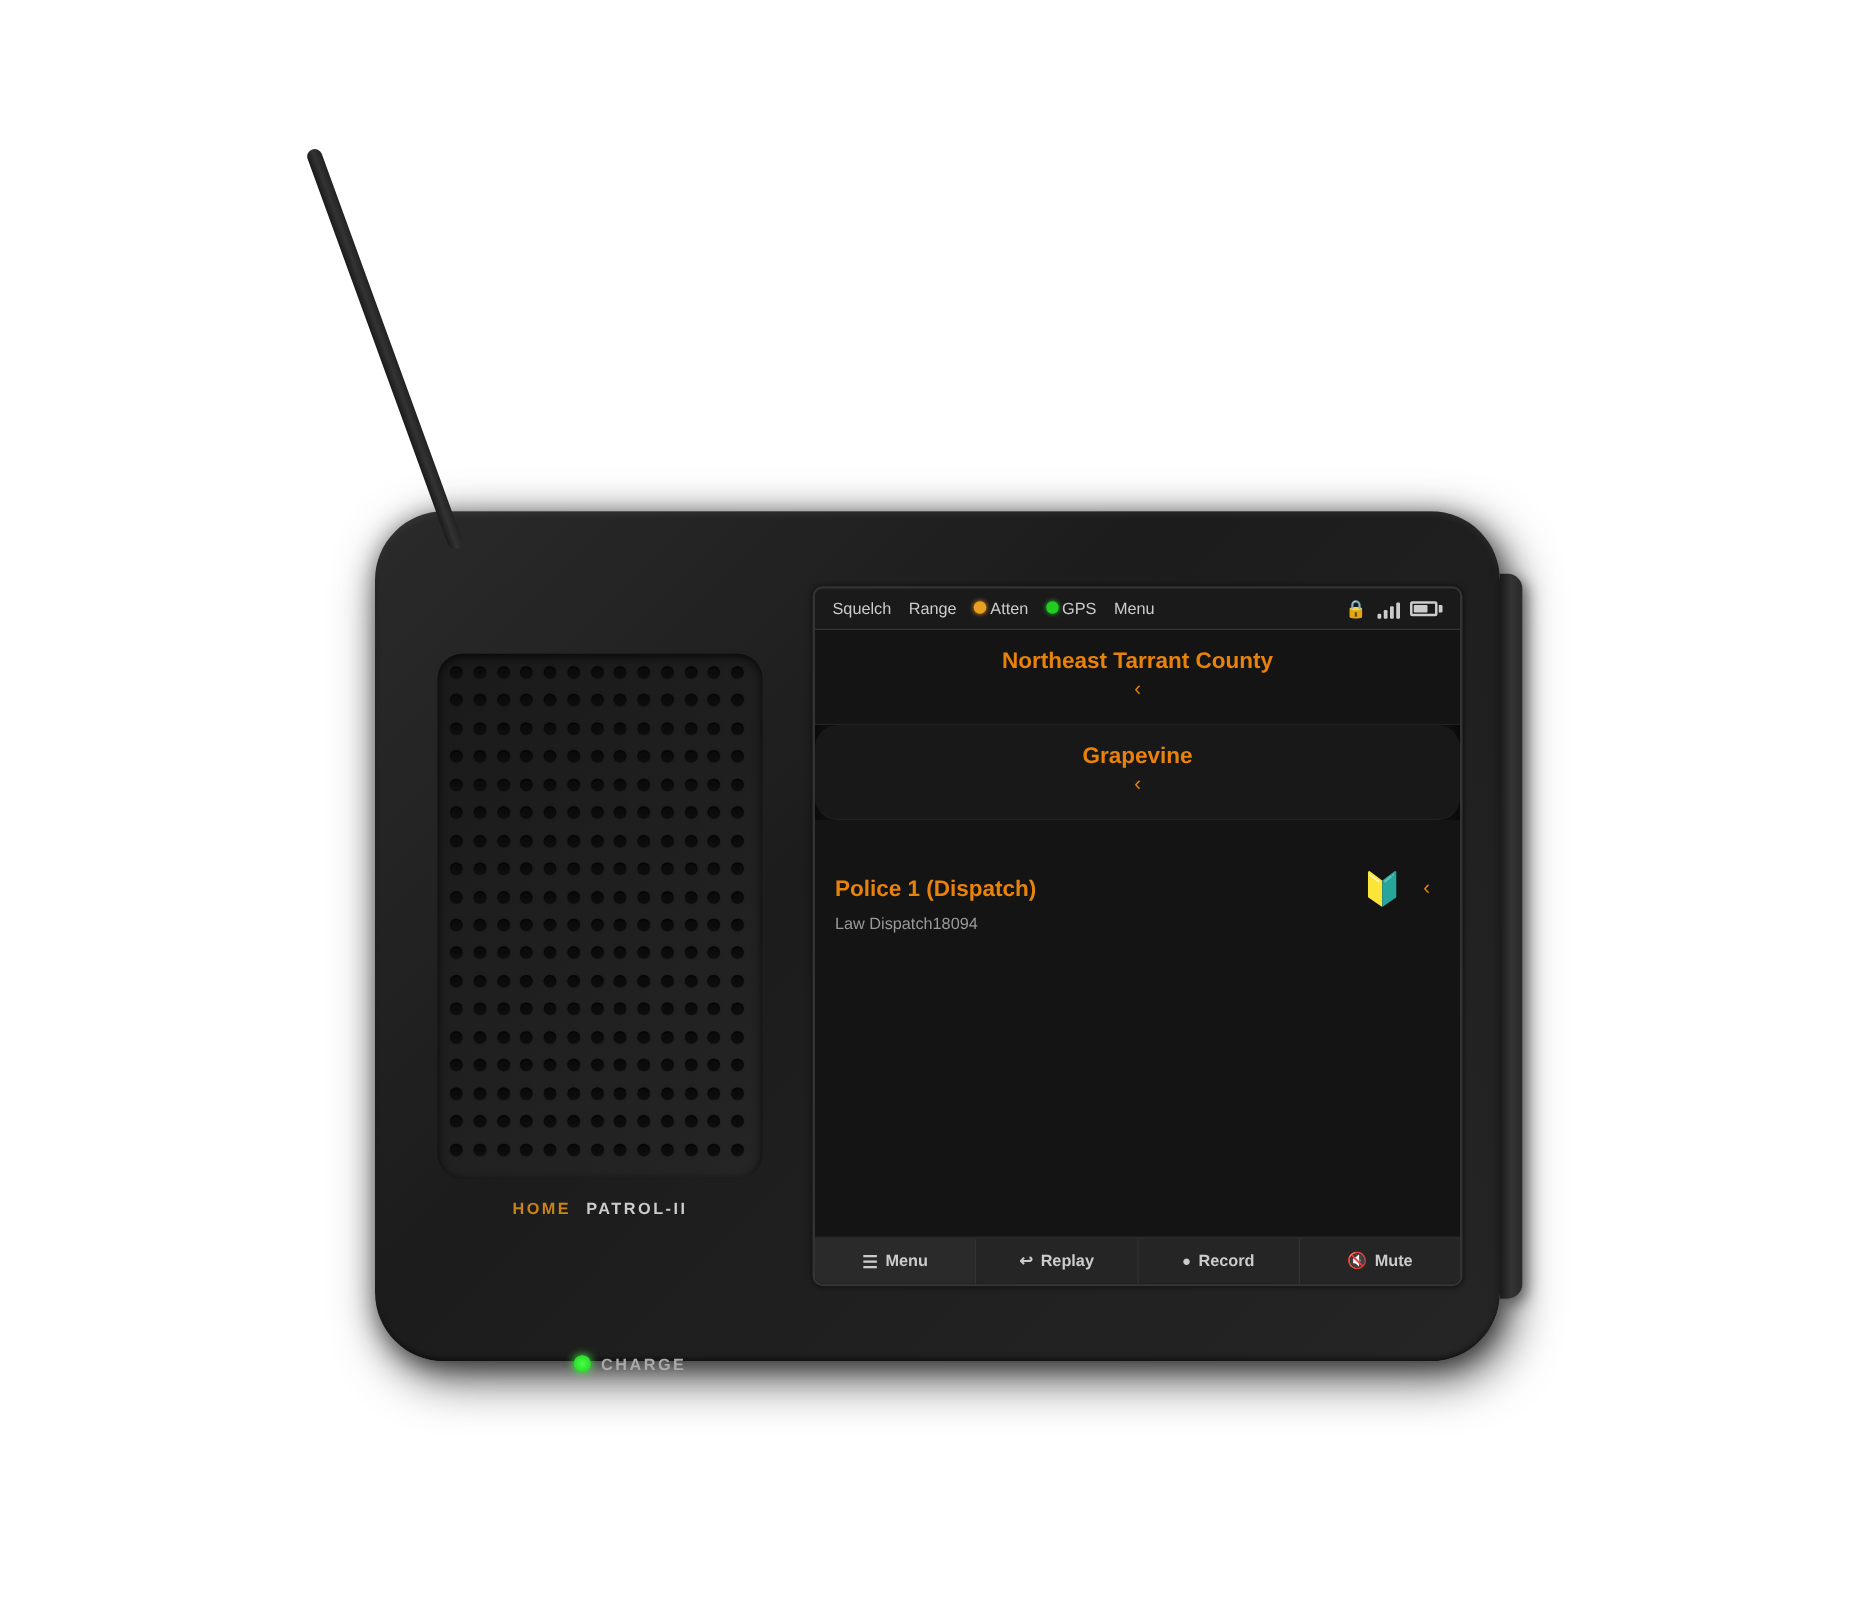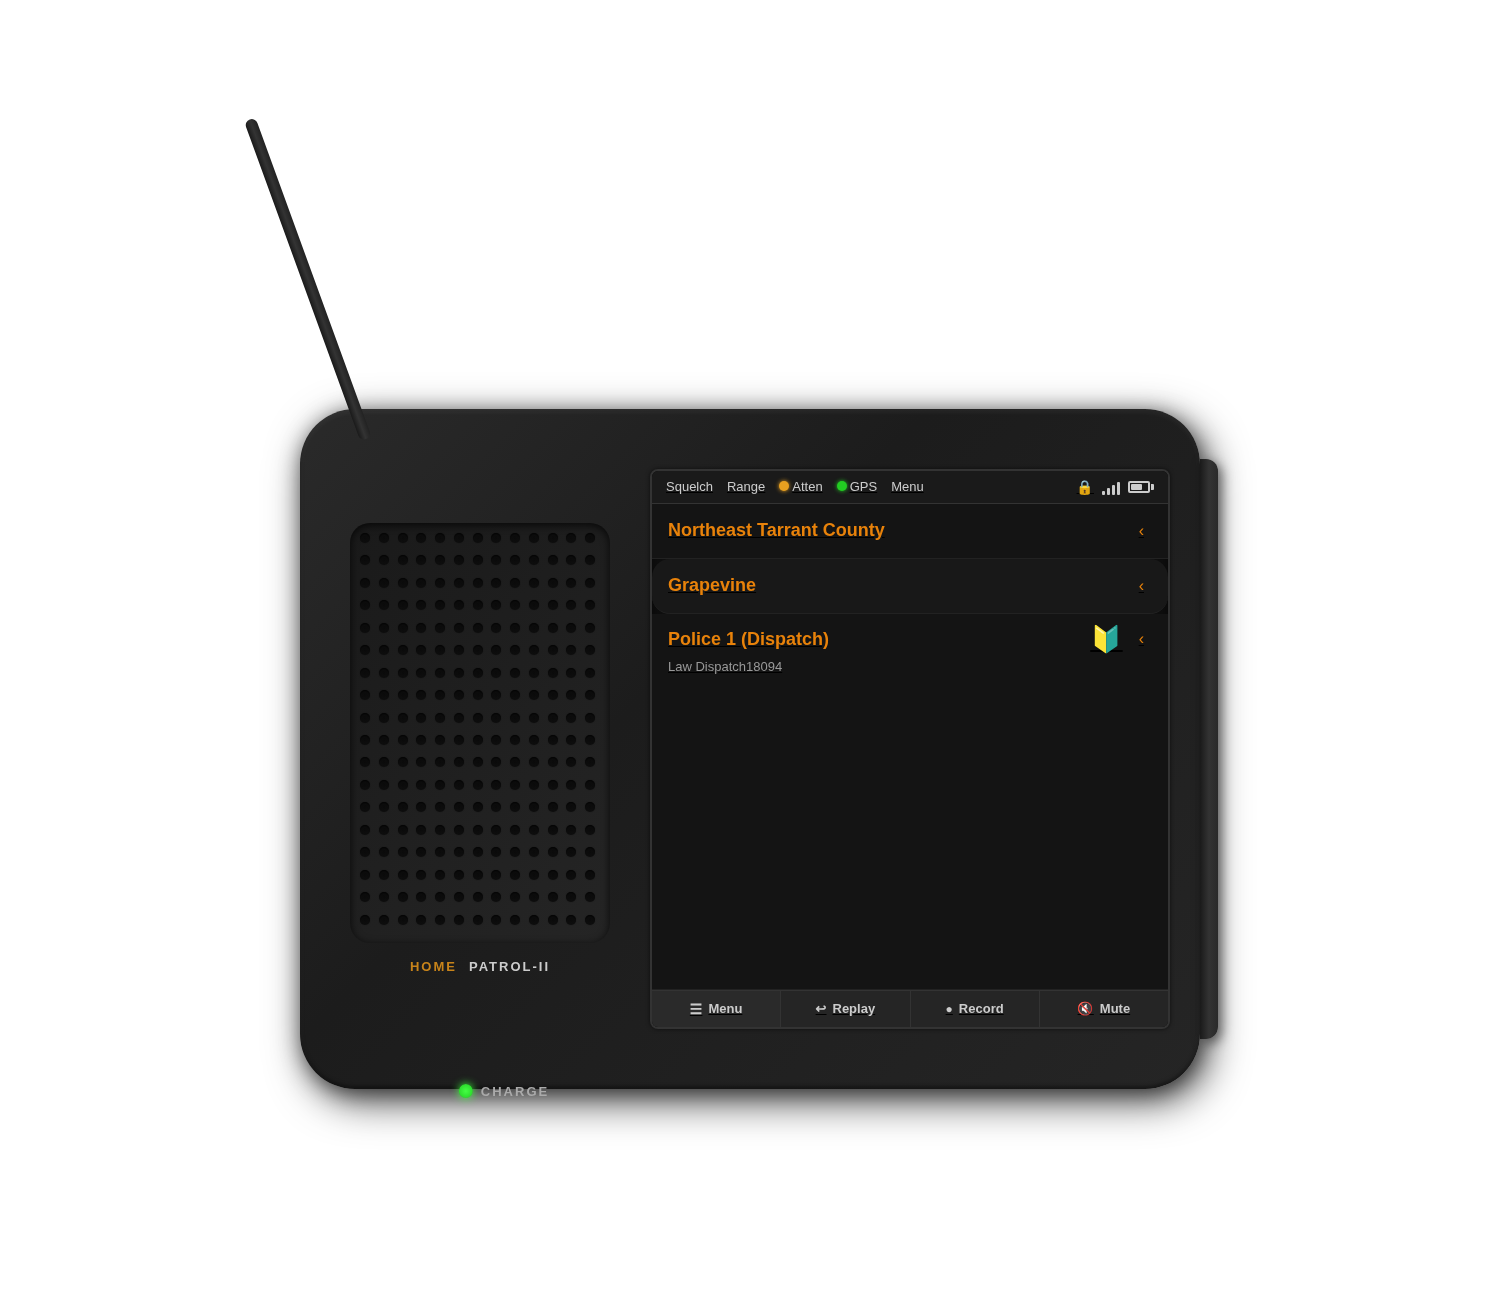--- a/index.html
+++ b/index.html
@@ -156,21 +156,20 @@
       flex: 1;
       background: #111111;
       border-radius: 8px;
       overflow: hidden;
       border: 2px solid #333;
       box-shadow:
         inset 0 0 20px rgba(0,0,0,0.8),
         0 0 4px rgba(0,0,0,0.6);
       display: flex;
       flex-direction: column;
-      text-decoration: underline;
     }
 
     
     .status-bar {
       background: #1a1a1a;
       padding: 8px 14px;
       display: flex;
       align-items: center;
       gap: 14px;
       border-bottom: 1px solid #333;
@@ -254,20 +253,21 @@
       flex-direction: column;
     }
 
     .info-row {
       padding: 14px 16px;
       border-bottom: 1px solid #222;
       display: flex;
       align-items: center;
       justify-content: space-between;
       background: #141414;
+      flex-direction: column;
     }
 
     .info-row:nth-child(2) {
       background: #181818;
       border-radius: 18px;
     }
 
     .info-row:nth-child(3) {
       background: #141414;
     }
@@ -290,20 +290,21 @@
       display: flex;
       flex-direction: column;
       background: #141414;
       gap: 4px;
     }
 
     .channel-row-top {
       display: flex;
       align-items: center;
       justify-content: space-between;
+      margin-top: 30px;
     }
 
     .channel-name {
       font-size: 18px;
       font-weight: bold;
       color: #e8820a;
     }
 
     .channel-meta {
       display: flex;

